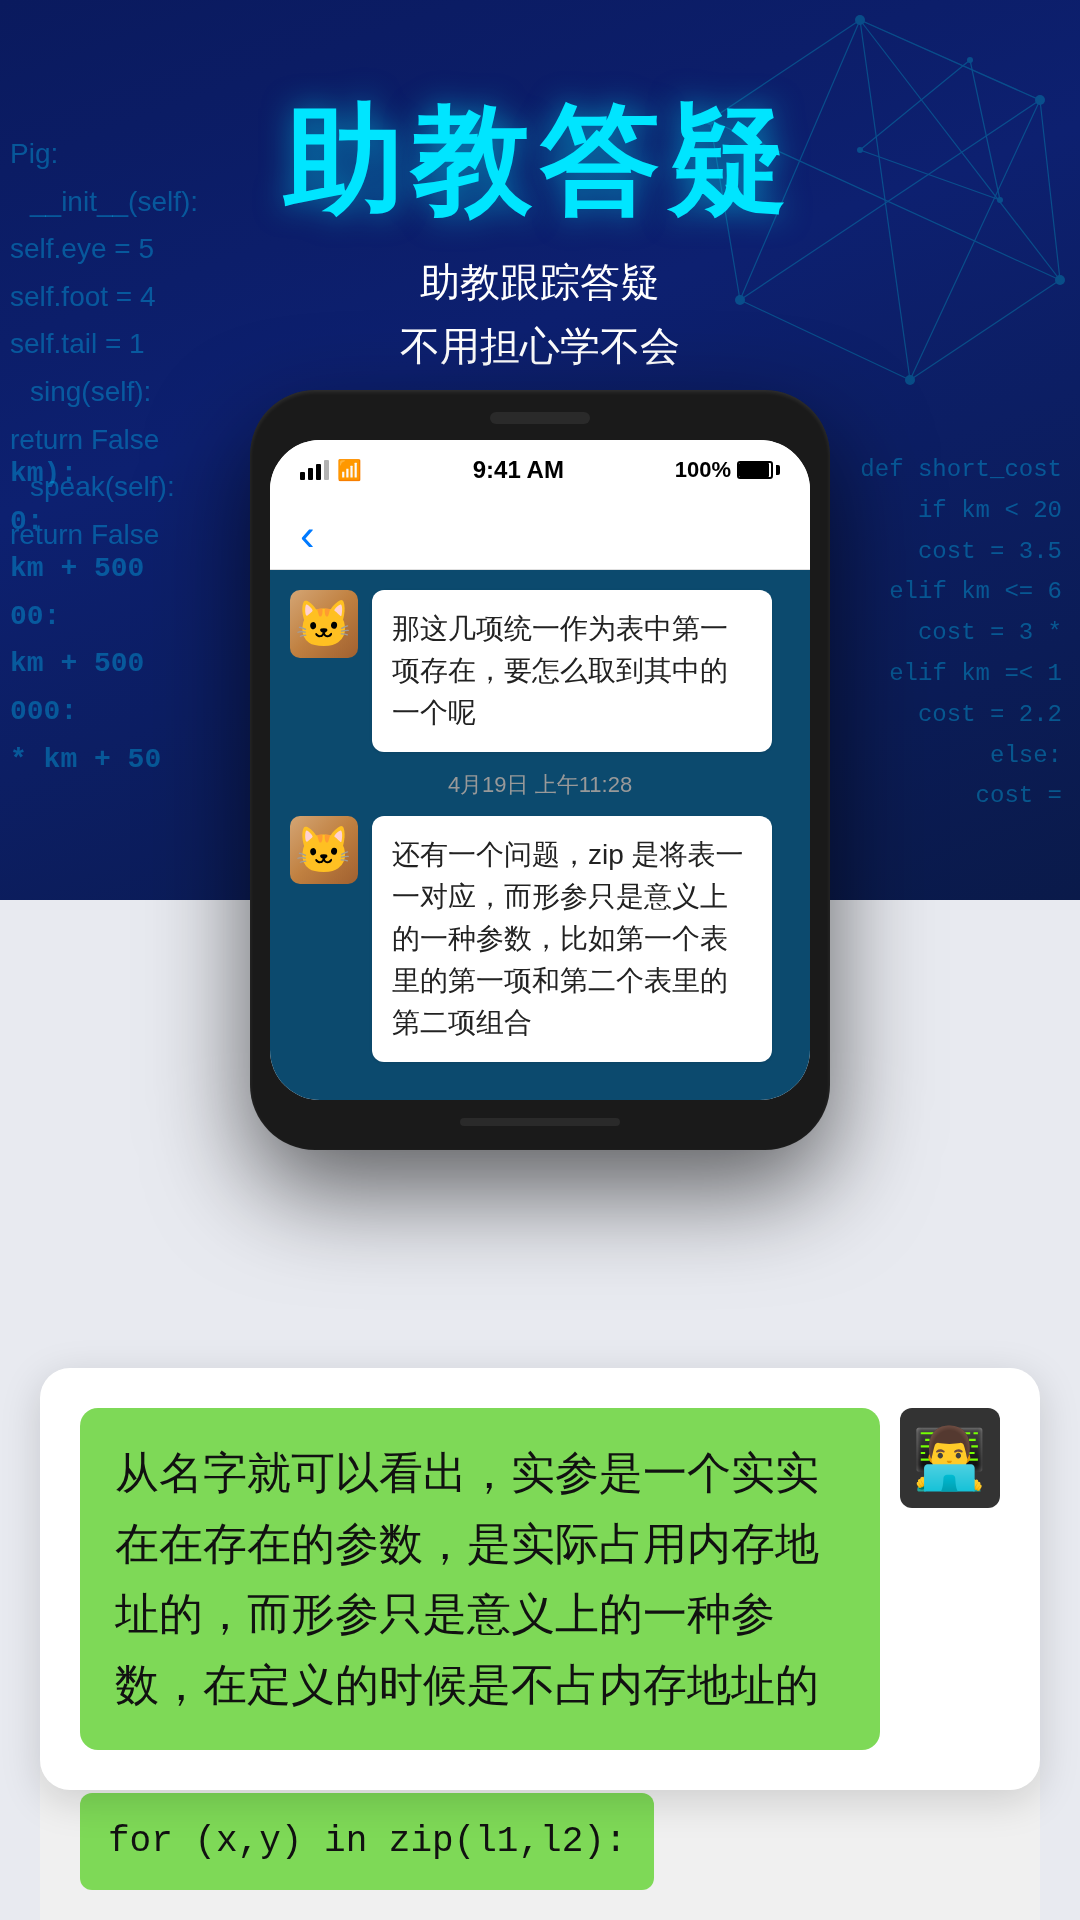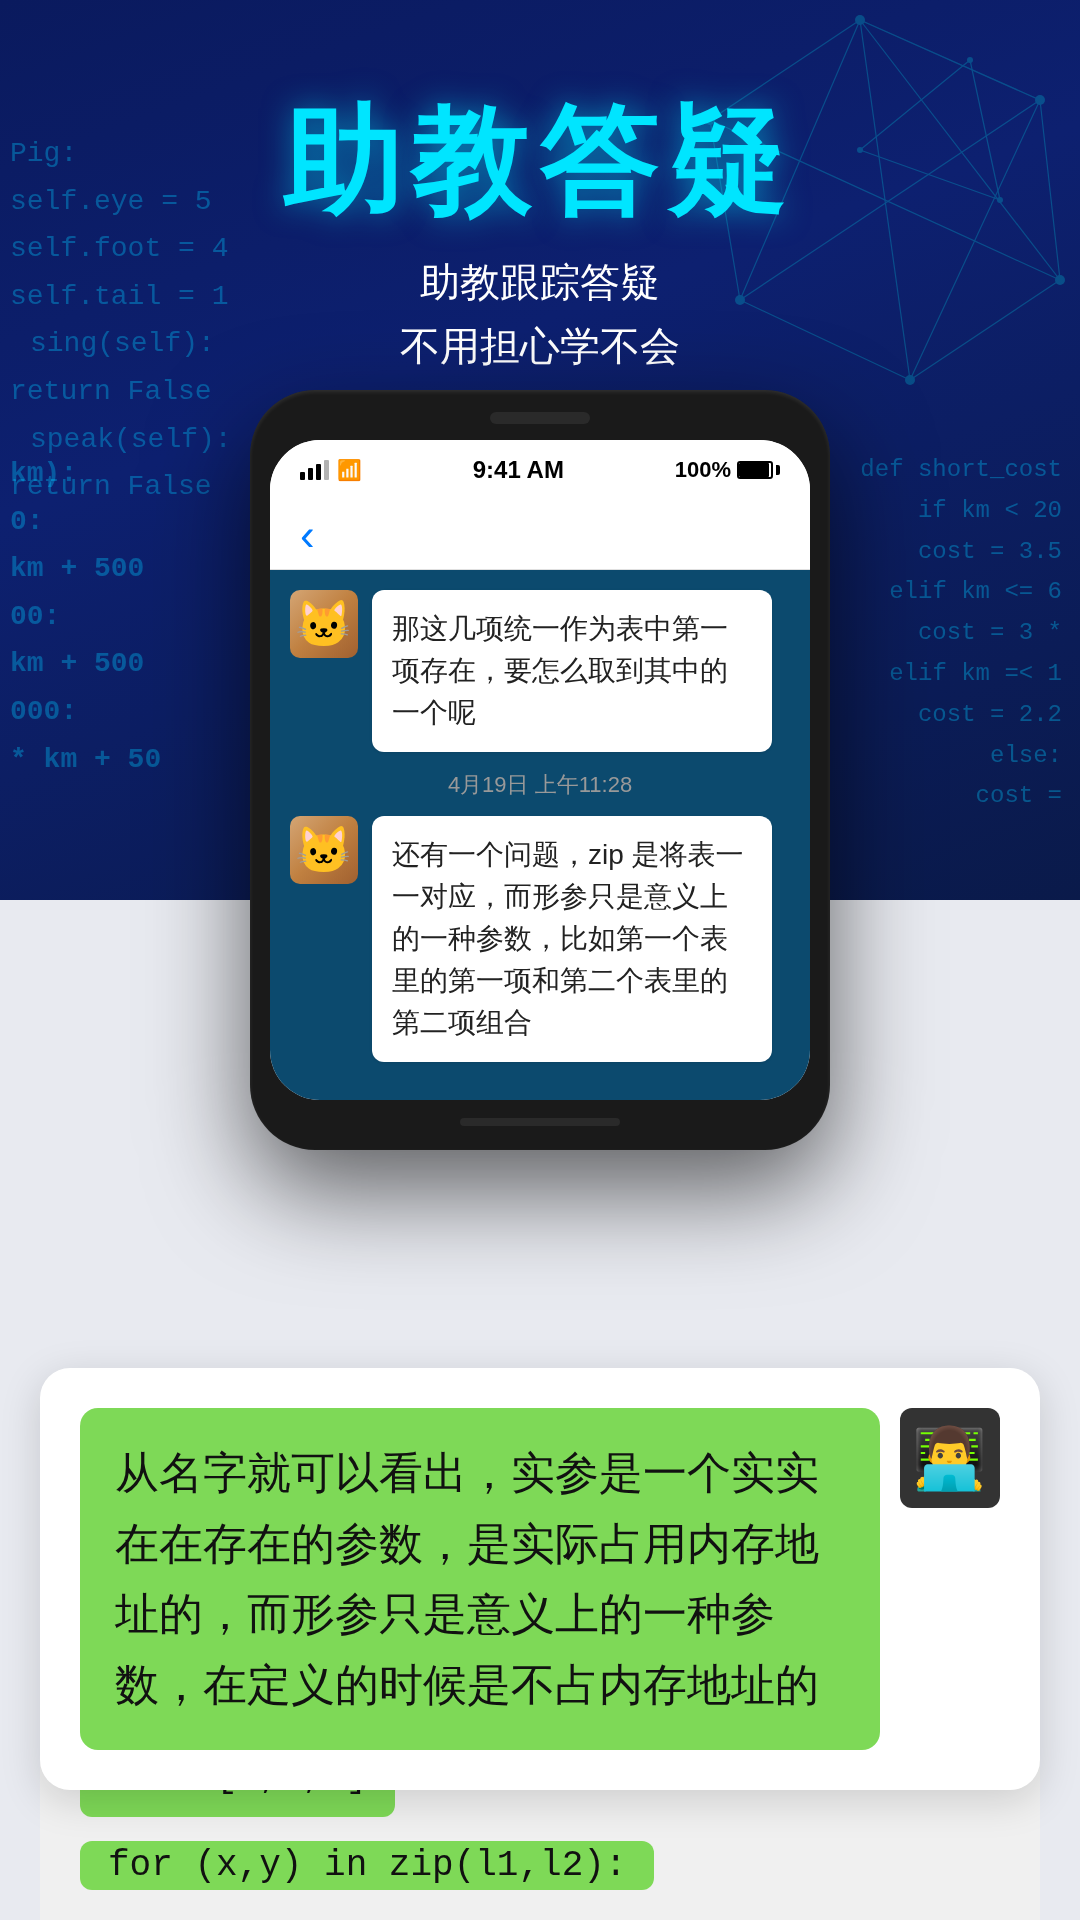--- a/index.html
+++ b/index.html
@@ -38,21 +38,21 @@
       opacity: 0.5;
     }
 
     
     .code-bg {
       position: absolute;
       left: 0;
       top: 130px;
       width: 340px;
       z-index: 1;
-      font-family: Liberation Mono, monospace;
+      font-family: Liberation Sans, sans-serif;
       font-size: 28px;
       color: rgba(0, 200, 255, 0.35);
       line-height: 1.7;
       padding-left: 10px;
       white-space: nowrap;
     }
     .code-bg-left-bottom {
       position: absolute;
       left: 0;
       top: 450px;
@@ -335,20 +335,21 @@
     <line x1="310" y1="60" x2="200" y2="150"></line>
     <line x1="340" y1="200" x2="200" y2="150"></line>
     <circle cx="310" cy="60" r="3" fill="#00bcd4" stroke="none"></circle>
     <circle cx="340" cy="200" r="3" fill="#00bcd4" stroke="none"></circle>
     <circle cx="200" cy="150" r="3" fill="#00bcd4" stroke="none"></circle>
   </g>
 </svg>
 
 <div class="code-bg">
   <div>Pig:</div>
+  <div style="padding-left:20px">  __init__(self):</div>
   <div>self.eye = 5</div>
   <div>self.foot = 4</div>
   <div>self.tail = 1</div>
   <div style="padding-left:20px">  sing(self):</div>
   <div>return False</div>
   <div style="padding-left:20px">  speak(self):</div>
   <div>return False</div>
 </div>
 
 <div class="code-bg-left-bottom">
@@ -441,14 +442,14 @@
     <div class="teacher-bubble">从名字就可以看出，实参是一个实实在在存在的参数，是实际占用内存地址的，而形参只是意义上的一种参数，在定义的时候是不占内存地址的</div>
     <div class="teacher-avatar">
       <span style="font-size:60px;">👨‍💻</span>
     </div>
   </div>
 </div>
 
 <div style="position:absolute; bottom:0; left:40px; right:40px; z-index:18; background:#f0f0f0; border-radius:20px 20px 0 0; padding:30px 40px;">
   <div style="background:#7ed957; border-radius:12px; padding:20px 28px; font-size:36px; color:#111; display:inline-block; font-family: 'Courier New', monospace;">l2 = [4,5,6]</div>
   <br>
-  <div style="background:#7ed957; border-radius:12px; padding:4px 28px; font-size:36px; color:#111; display:inline-block; font-family: 'Courier New', monospace; margin-top:24px;">for (x,y) in zip(l1,l2):</div>
+  <div style="background:#7ed957; border-radius:12px; padding:28px 28px; font-size:36px; color:#111; display:inline-block; font-family: 'Courier New', monospace; margin-top:24px;">for (x,y) in zip(l1,l2):</div>
 </div>
 
 </body></html>

